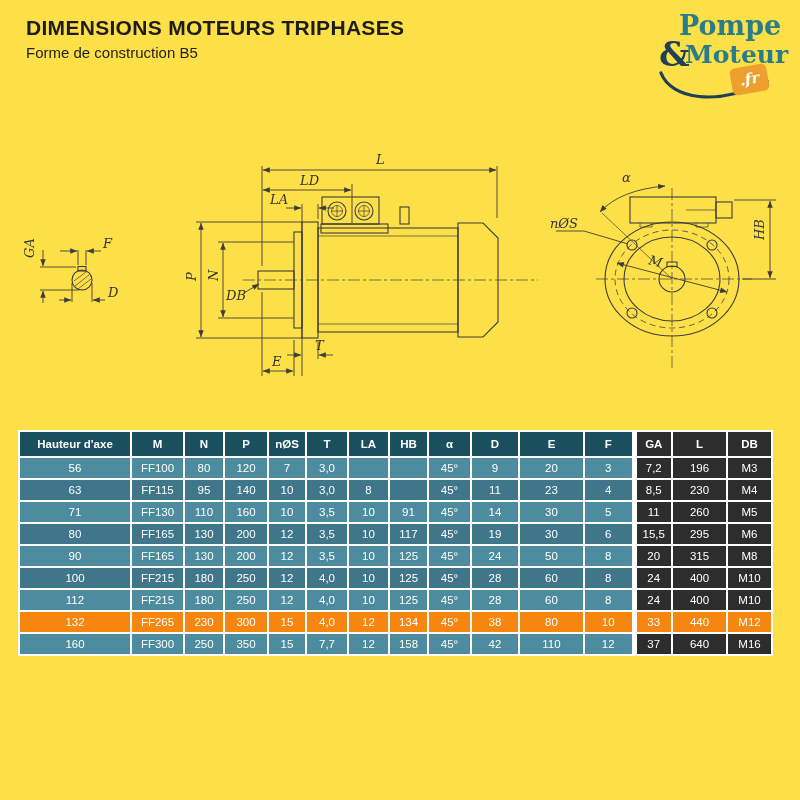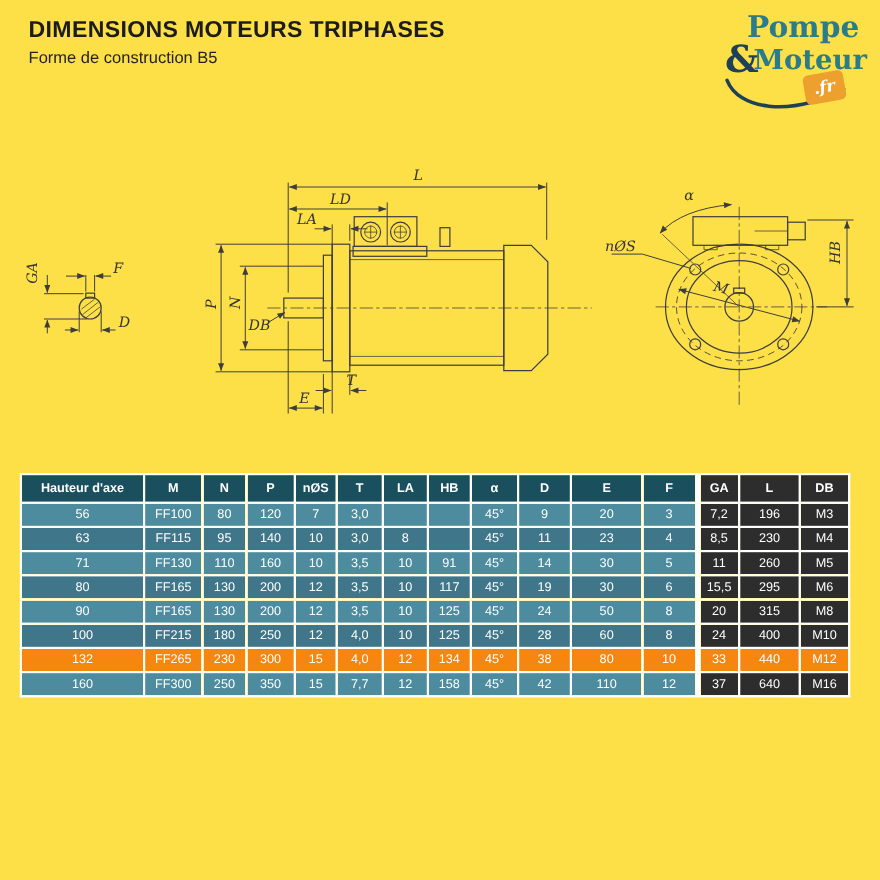--- a/index.html
+++ b/index.html
@@ -286,20 +286,37 @@
           <td>10</td>
           <td>125</td>
           <td>45°</td>
           <td>28</td>
           <td>60</td>
           <td>8</td>
           <td class="dark">24</td>
           <td class="dark">400</td>
           <td class="dark">M10</td>
         </tr>
+        <tr class="shade-a">
+          <td>112</td>
+          <td>FF215</td>
+          <td>180</td>
+          <td>250</td>
+          <td>12</td>
+          <td>4,0</td>
+          <td>10</td>
+          <td>125</td>
+          <td>45°</td>
+          <td>28</td>
+          <td>60</td>
+          <td>8</td>
+          <td class="dark">24</td>
+          <td class="dark">400</td>
+          <td class="dark">M10</td>
+        </tr>
         <tr class="hl">
           <td>132</td>
           <td>FF265</td>
           <td>230</td>
           <td>300</td>
           <td>15</td>
           <td>4,0</td>
           <td>12</td>
           <td>134</td>
           <td>45°</td>

